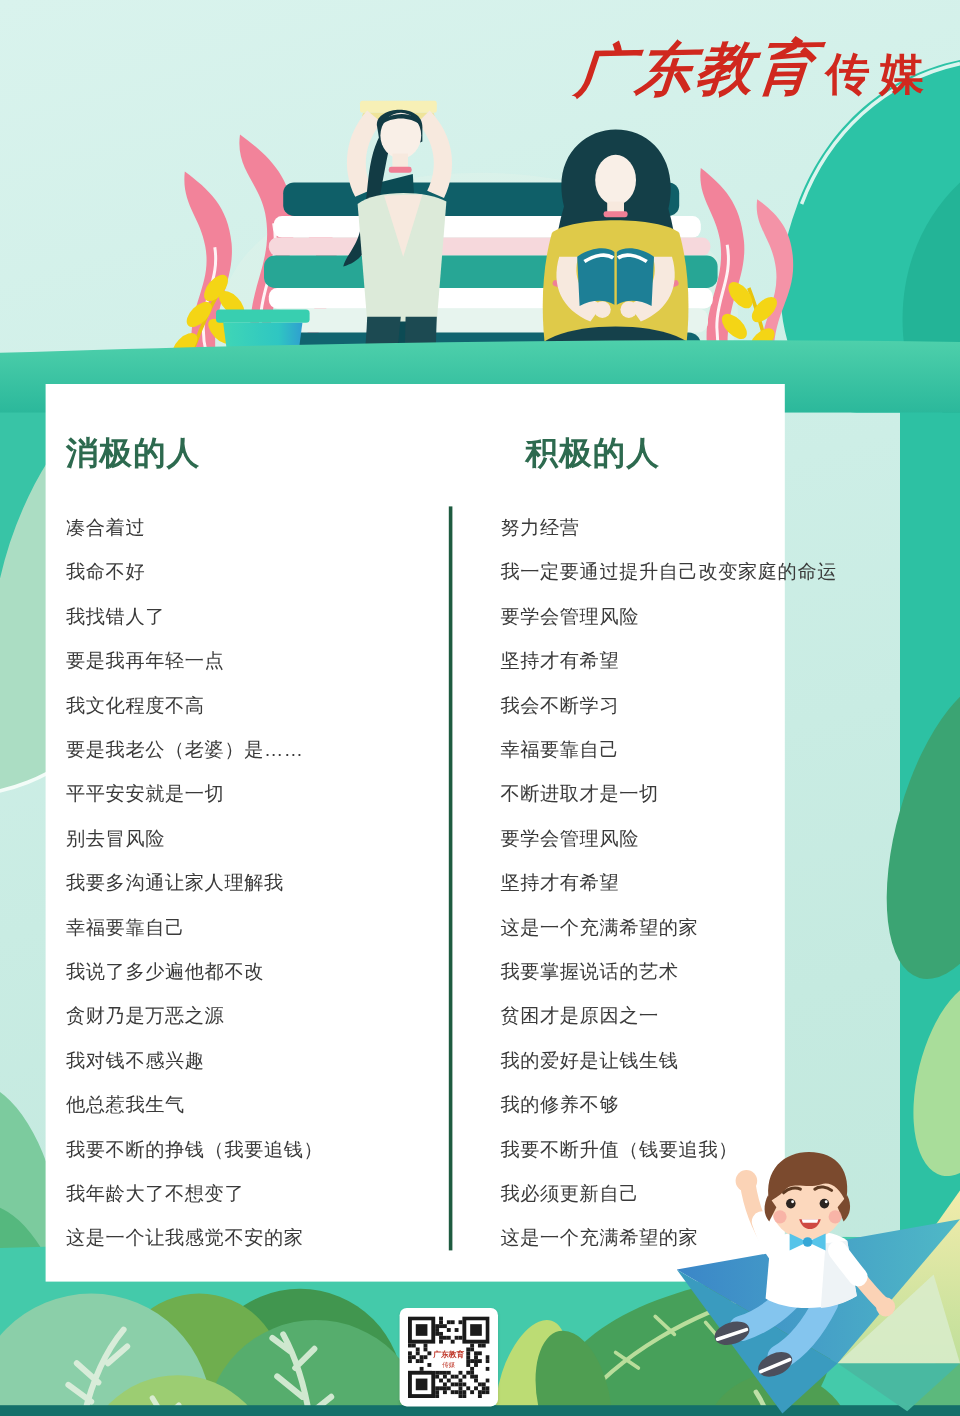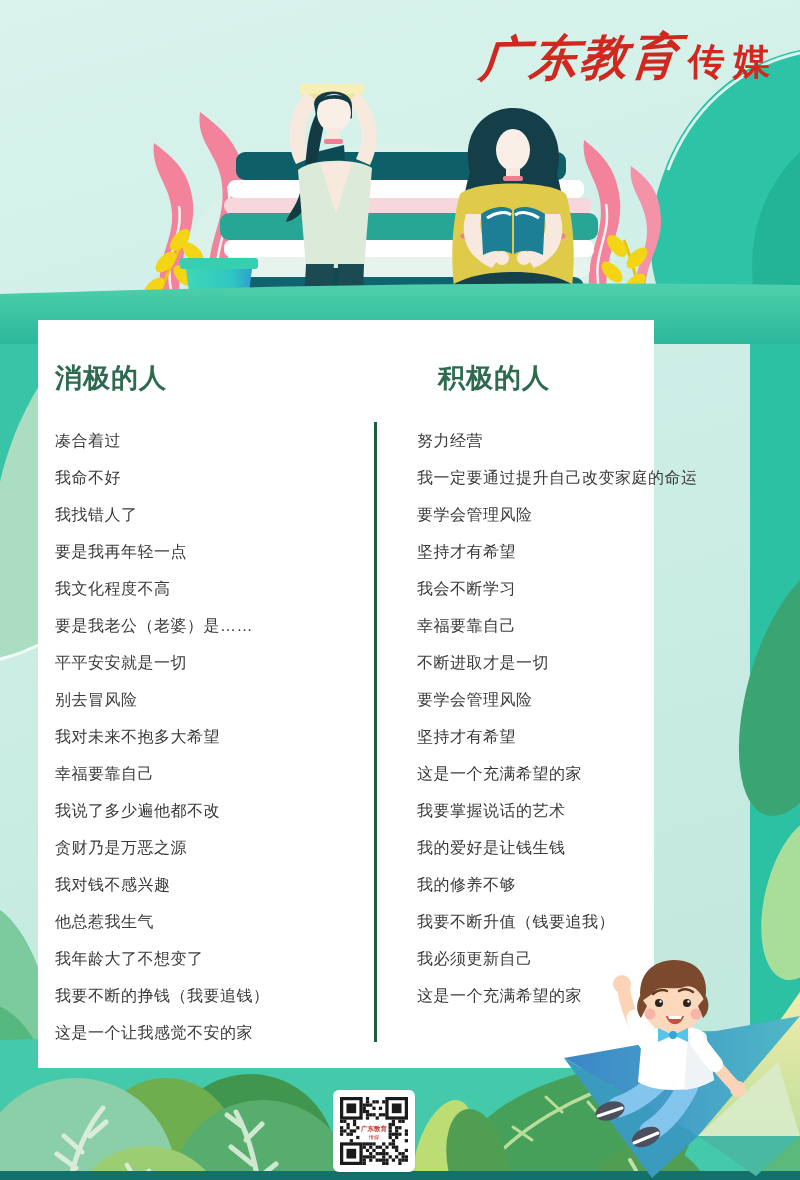--- a/index.html
+++ b/index.html
@@ -223,42 +223,43 @@
     <div class="divider"></div>
     <ul class="list neg">
         <li>凑合着过</li>
         <li>我命不好</li>
         <li>我找错人了</li>
         <li>要是我再年轻一点</li>
         <li>我文化程度不高</li>
         <li>要是我老公（老婆）是……</li>
         <li>平平安安就是一切</li>
         <li>别去冒风险</li>
-        <li>我对未来不抱多大希望</li>
+        <li>我要多沟通让家人理解我</li>
         <li>幸福要靠自己</li>
         <li>我说了多少遍他都不改</li>
         <li>贪财乃是万恶之源</li>
         <li>我对钱不感兴趣</li>
         <li>他总惹我生气</li>
+        <li>我要不断的挣钱（我要追钱）</li>
         <li>我年龄大了不想变了</li>
-        <li>我要不断的挣钱（我要追钱）</li>
         <li>这是一个让我感觉不安的家</li>
       </ul>
     <ul class="list pos">
         <li>努力经营</li>
         <li>我一定要通过提升自己改变家庭的命运</li>
         <li>要学会管理风险</li>
         <li>坚持才有希望</li>
         <li>我会不断学习</li>
         <li>幸福要靠自己</li>
         <li>不断进取才是一切</li>
         <li>要学会管理风险</li>
         <li>坚持才有希望</li>
         <li>这是一个充满希望的家</li>
         <li>我要掌握说话的艺术</li>
+        <li>贫困才是原因之一</li>
         <li>我的爱好是让钱生钱</li>
         <li>我的修养不够</li>
         <li>我要不断升值（钱要追我）</li>
         <li>我必须更新自己</li>
         <li>这是一个充满希望的家</li>
       </ul>
   </div>
 
   <div class="qr-box">
     <svg id="qr-svg" width="68" height="68" viewBox="0 0 68 68">

